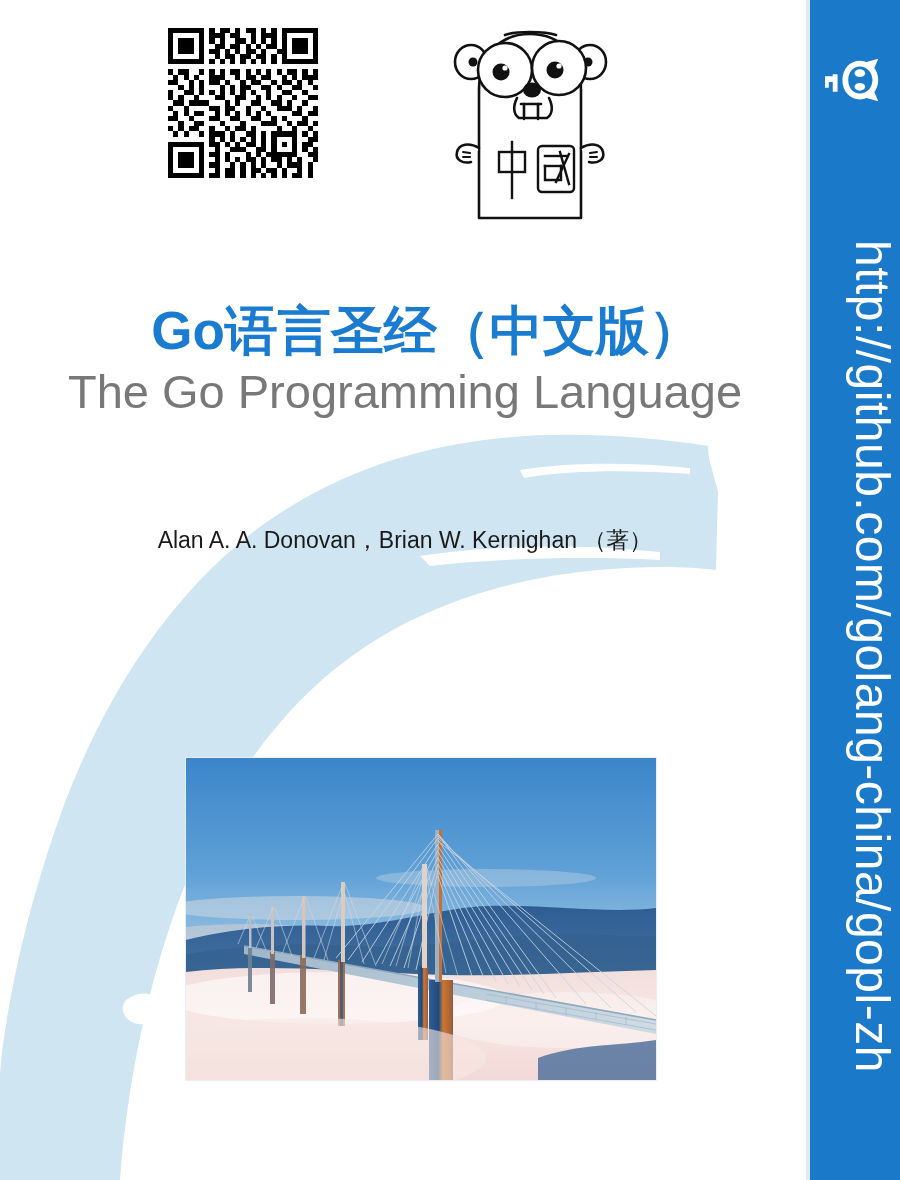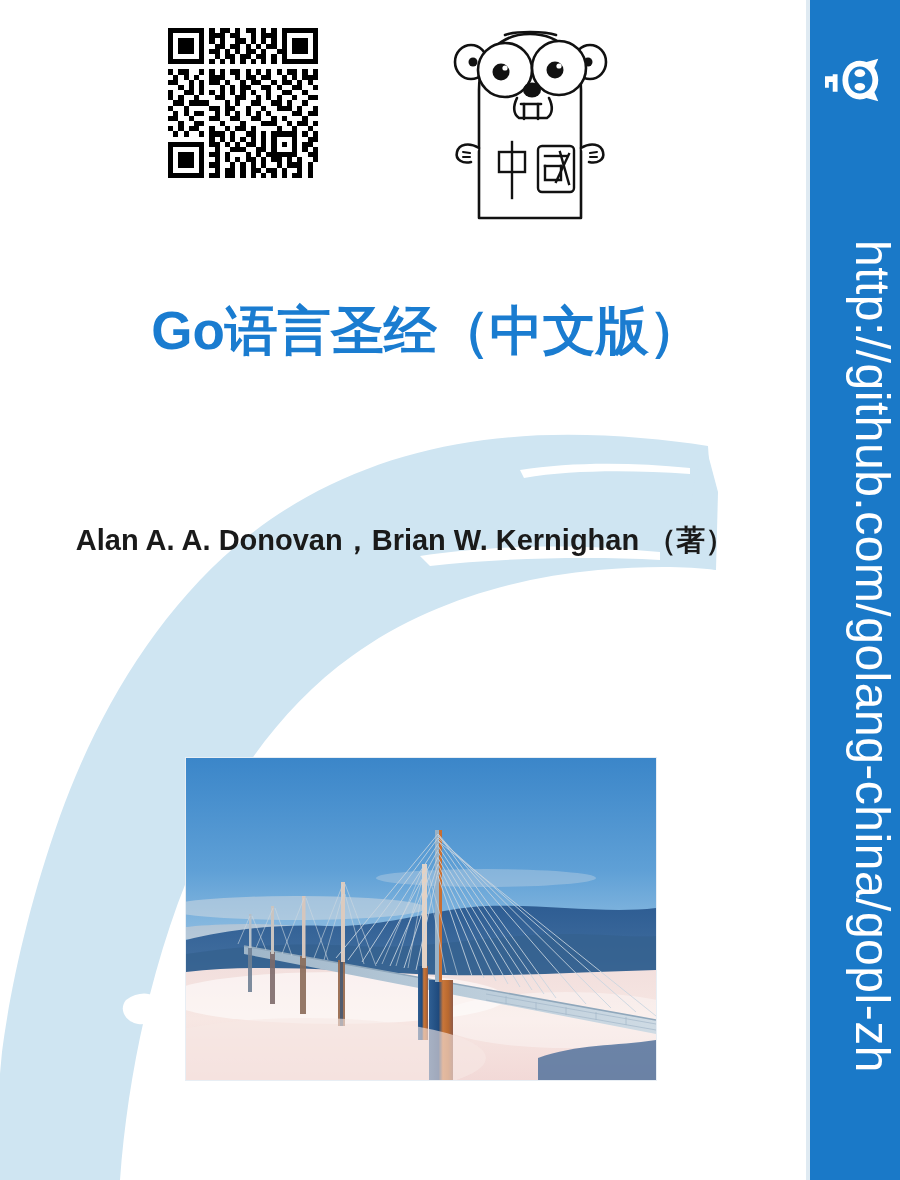--- a/index.html
+++ b/index.html
@@ -75,24 +75,23 @@
   
   #author-block {
     position: absolute;
     left: 0;
     top: 524px;
     width: 810px;
     text-align: center;
     color: #1a1a1a;
   }
   .author-line {
-    font-size: 29px;
+    font-size: 23px;
     line-height: 32px;
     white-space: nowrap;
-    font-weight: bold;
   }
 
   
   #bridge-photo {
     position: absolute;
     left: 186px;
     top: 758px;
     width: 470px;
     height: 322px;
     overflow: hidden;
@@ -525,20 +524,21 @@
       <path d="M 102 134 L 124 134"></path>
       <path d="M 102 144 L 118 144"></path>
       <path d="M 102 144 L 102 158 L 118 158 L 118 144"></path>
       <path d="M 117 130 L 126 162"></path>
       <path d="M 126 132 L 113 160"></path>
     </g>
   </svg>
 
   <div id="title-block">
     <div id="main-title">Go语言圣经（中文版）</div>
+    <div id="sub-title">The Go Programming Language</div>
   </div>
 
   <div id="author-block">
     <div class="author-line">Alan A. A. Donovan，Brian W. Kernighan （著）</div>
   </div>
 
   <div id="bridge-photo">
     <svg viewBox="0 0 470 322" width="470" height="322" preserveAspectRatio="none">
       <defs>
         <linearGradient id="skyGrad" x1="0" y1="0" x2="0" y2="1">

